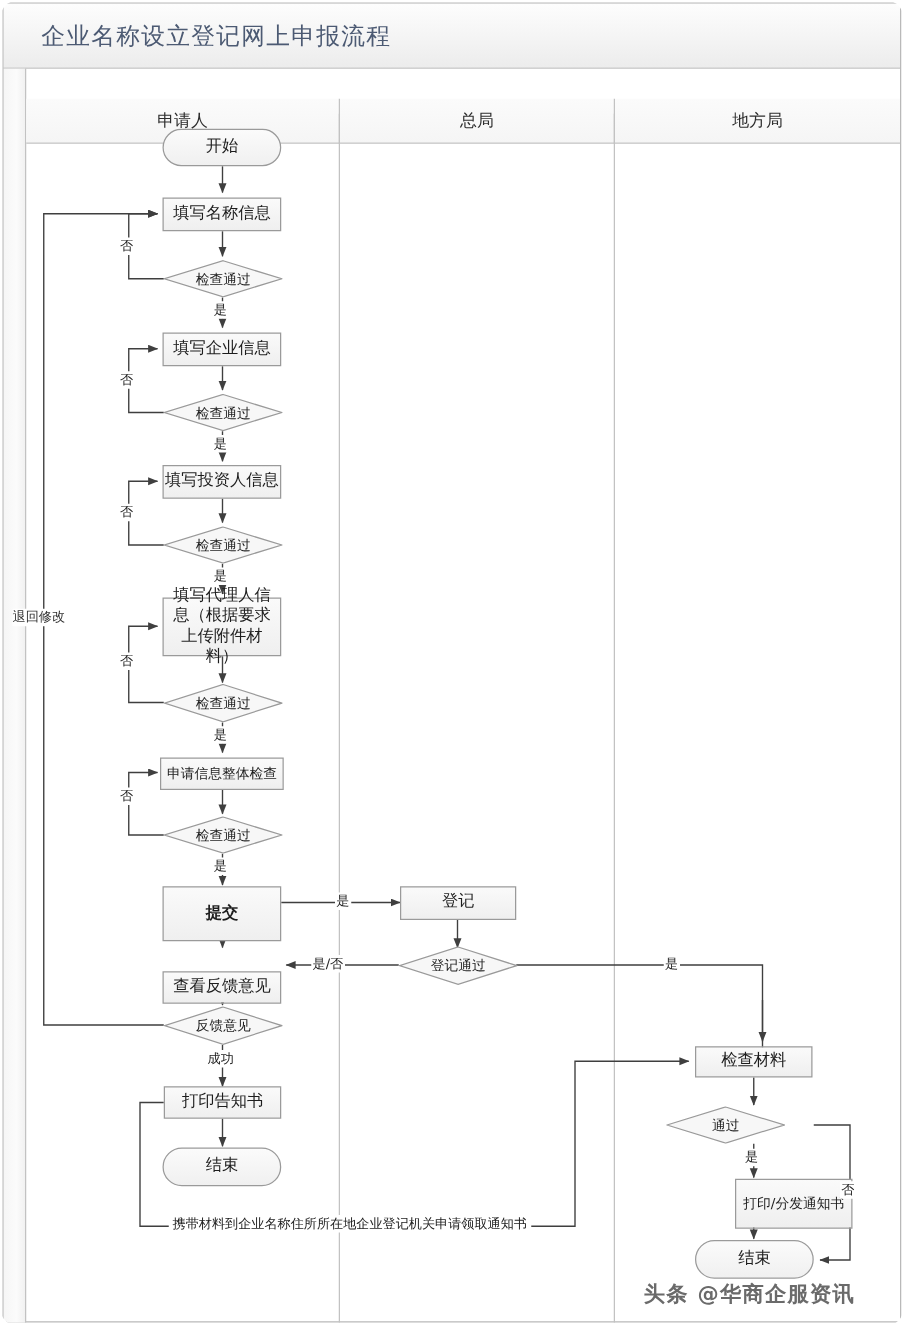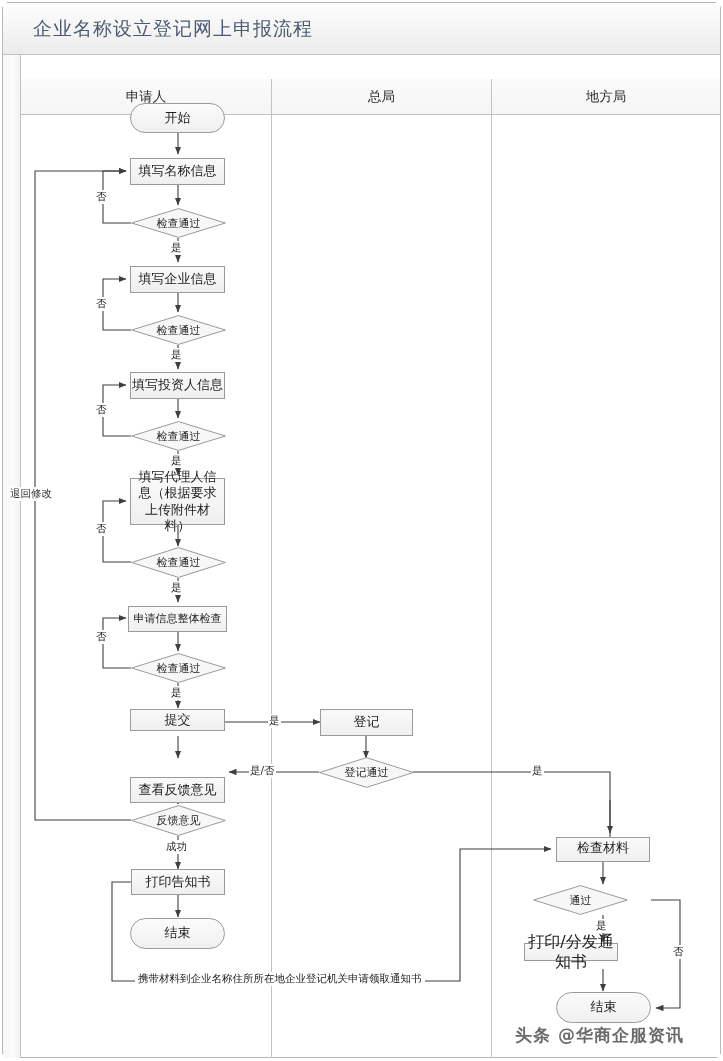--- a/index.html
+++ b/index.html
@@ -222,21 +222,21 @@
 
   <div class="dec-wrap" style="left:131px;top:653px;width:95px;height:30px;">
     <svg width="95" height="30" viewBox="0 0 95 30" xmlns="http://www.w3.org/2000/svg">
       <polygon points="47.5,0.6 94.4,15 47.5,29.4 0.6,15" fill="#f7f7f7" stroke="#9a9a9a" stroke-width="1"></polygon>
     </svg>
     <div class="dec-label">
         <span>检查通过</span>
       </div>
   </div>
 
-  <div class="node proc" style="left:130px;top:709px;width:95px;height:22px;">
+  <div class="node proc" style="left:130px;top:709px;width:95px;height:44px;font-weight:bold;">
     <span>提交</span>
   </div>
 
   <div class="node proc" style="left:130px;top:777px;width:95px;height:26px;">
     <span>查看反馈意见</span>
   </div>
 
   <div class="dec-wrap" style="left:131px;top:805px;width:95px;height:31px;">
     <svg width="95" height="31" viewBox="0 0 95 31" xmlns="http://www.w3.org/2000/svg">
       <polygon points="47.5,0.6 94.4,15.5 47.5,30.4 0.6,15.5" fill="#f7f7f7" stroke="#9a9a9a" stroke-width="1"></polygon>
@@ -273,21 +273,21 @@
 
   <div class="dec-wrap" style="left:533px;top:885px;width:95px;height:30px;font-family:Liberation Serif, serif;">
     <svg width="95" height="30" viewBox="0 0 95 30" xmlns="http://www.w3.org/2000/svg">
       <polygon points="47.5,0.6 94.4,15 47.5,29.4 0.6,15" fill="#f7f7f7" stroke="#9a9a9a" stroke-width="1"></polygon>
     </svg>
     <div class="dec-label">
         <span>通过</span>
       </div>
   </div>
 
-  <div class="node proc" style="left:524px;top:943px;width:94px;height:18px;font-size:16px;">
+  <div class="node proc" style="left:588px;top:943px;width:94px;height:40px;font-size:11px;">
     <span>打印/分发通知书</span>
   </div>
 
   <div class="node term" style="left:556px;top:992px;width:95px;height:31px;">
     <span>结束</span>
   </div>
 
   <div class="elabel" style="left:95px;top:190px;">否</div>
   <div class="elabel" style="left:170px;top:241px;">是</div>
 

